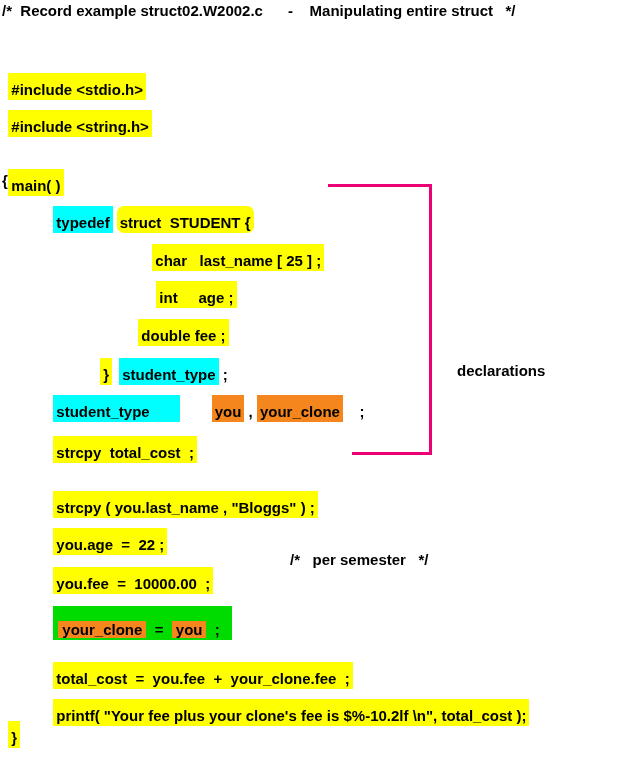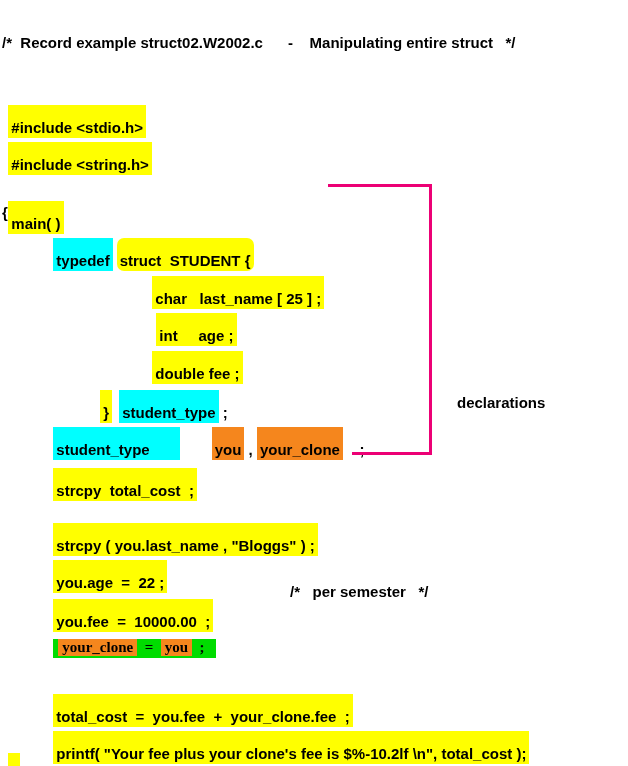--- a/index.html
+++ b/index.html
@@ -11,36 +11,34 @@
     overflow: hidden;
     font-family: "Liberation Sans", sans-serif;
     font-weight: bold;
     font-size: 15px;
     color: var(--text, #000);
   }
   .line {
     position: absolute;
     white-space: pre;
     line-height: 17px;
-    margin-top: 32px;
   }
   .hl {
     display: inline-block;
-    padding: 14px 3px 2px 3px;
+    padding: 8px 3px 2px 3px;
     white-space: pre;
   }
   .hl-y { background: var(--highlight-yellow, #FFFF00); }
   .hl-c { background: var(--highlight-cyan, #00FFFF); }
   .hl-o { background: var(--highlight-orange, #F5861D); }
   .green-wrap {
     display: inline-block;
     background: var(--highlight-green, #00DC00);
-    padding: 0 4px 2px 5px;
+    padding: 15px 4px 2px 5px;
     white-space: pre;
-    font-family: Liberation Serif, serif;
   }
   .green-wrap .hl-o { padding: 0 4px; }
   .bracket {
     position: absolute;
     background: var(--bracket-pink, #EC0075);
   }
   .ml4  { margin-left: 4px; border-radius: 7px; }
   .ml7  { margin-left: 7px; }
   .ml32 { margin-left: 32px; }
   .ml45 { margin-left: 45px; }
@@ -66,21 +64,21 @@
 <div class="line" style="top:189px; left:45px;">
   <span class="hl hl-c">typedef</span><span class="hl hl-y ml4">struct  STUDENT {</span>
 </div>
 
 <div class="line" style="top:227px; left:144px;">
   <span class="hl hl-y">char   last_name [ 25 ] ;</span>
 </div>
 <div class="line" style="top:264px; left:148px;">
   <span class="hl hl-y">int     age ;</span>
 </div>
-<div class="line" style="top:302px; left:144px;">
+<div class="line" style="top:302px; left:130px;">
   <span class="hl hl-y">double fee ;</span>
 </div>
 
 <div class="line" style="top:341px; left:92px;">
   <span class="hl hl-y">}</span><span class="hl hl-c ml7">student_type</span><span> ;</span>
 </div>
 
 <div class="line" style="top:378px; left:45px;">
   <span class="hl hl-c pr30">student_type</span><span class="hl hl-o ml32">you</span><span> , </span><span class="hl hl-o">your_clone</span><span>    ;</span>
 </div>

